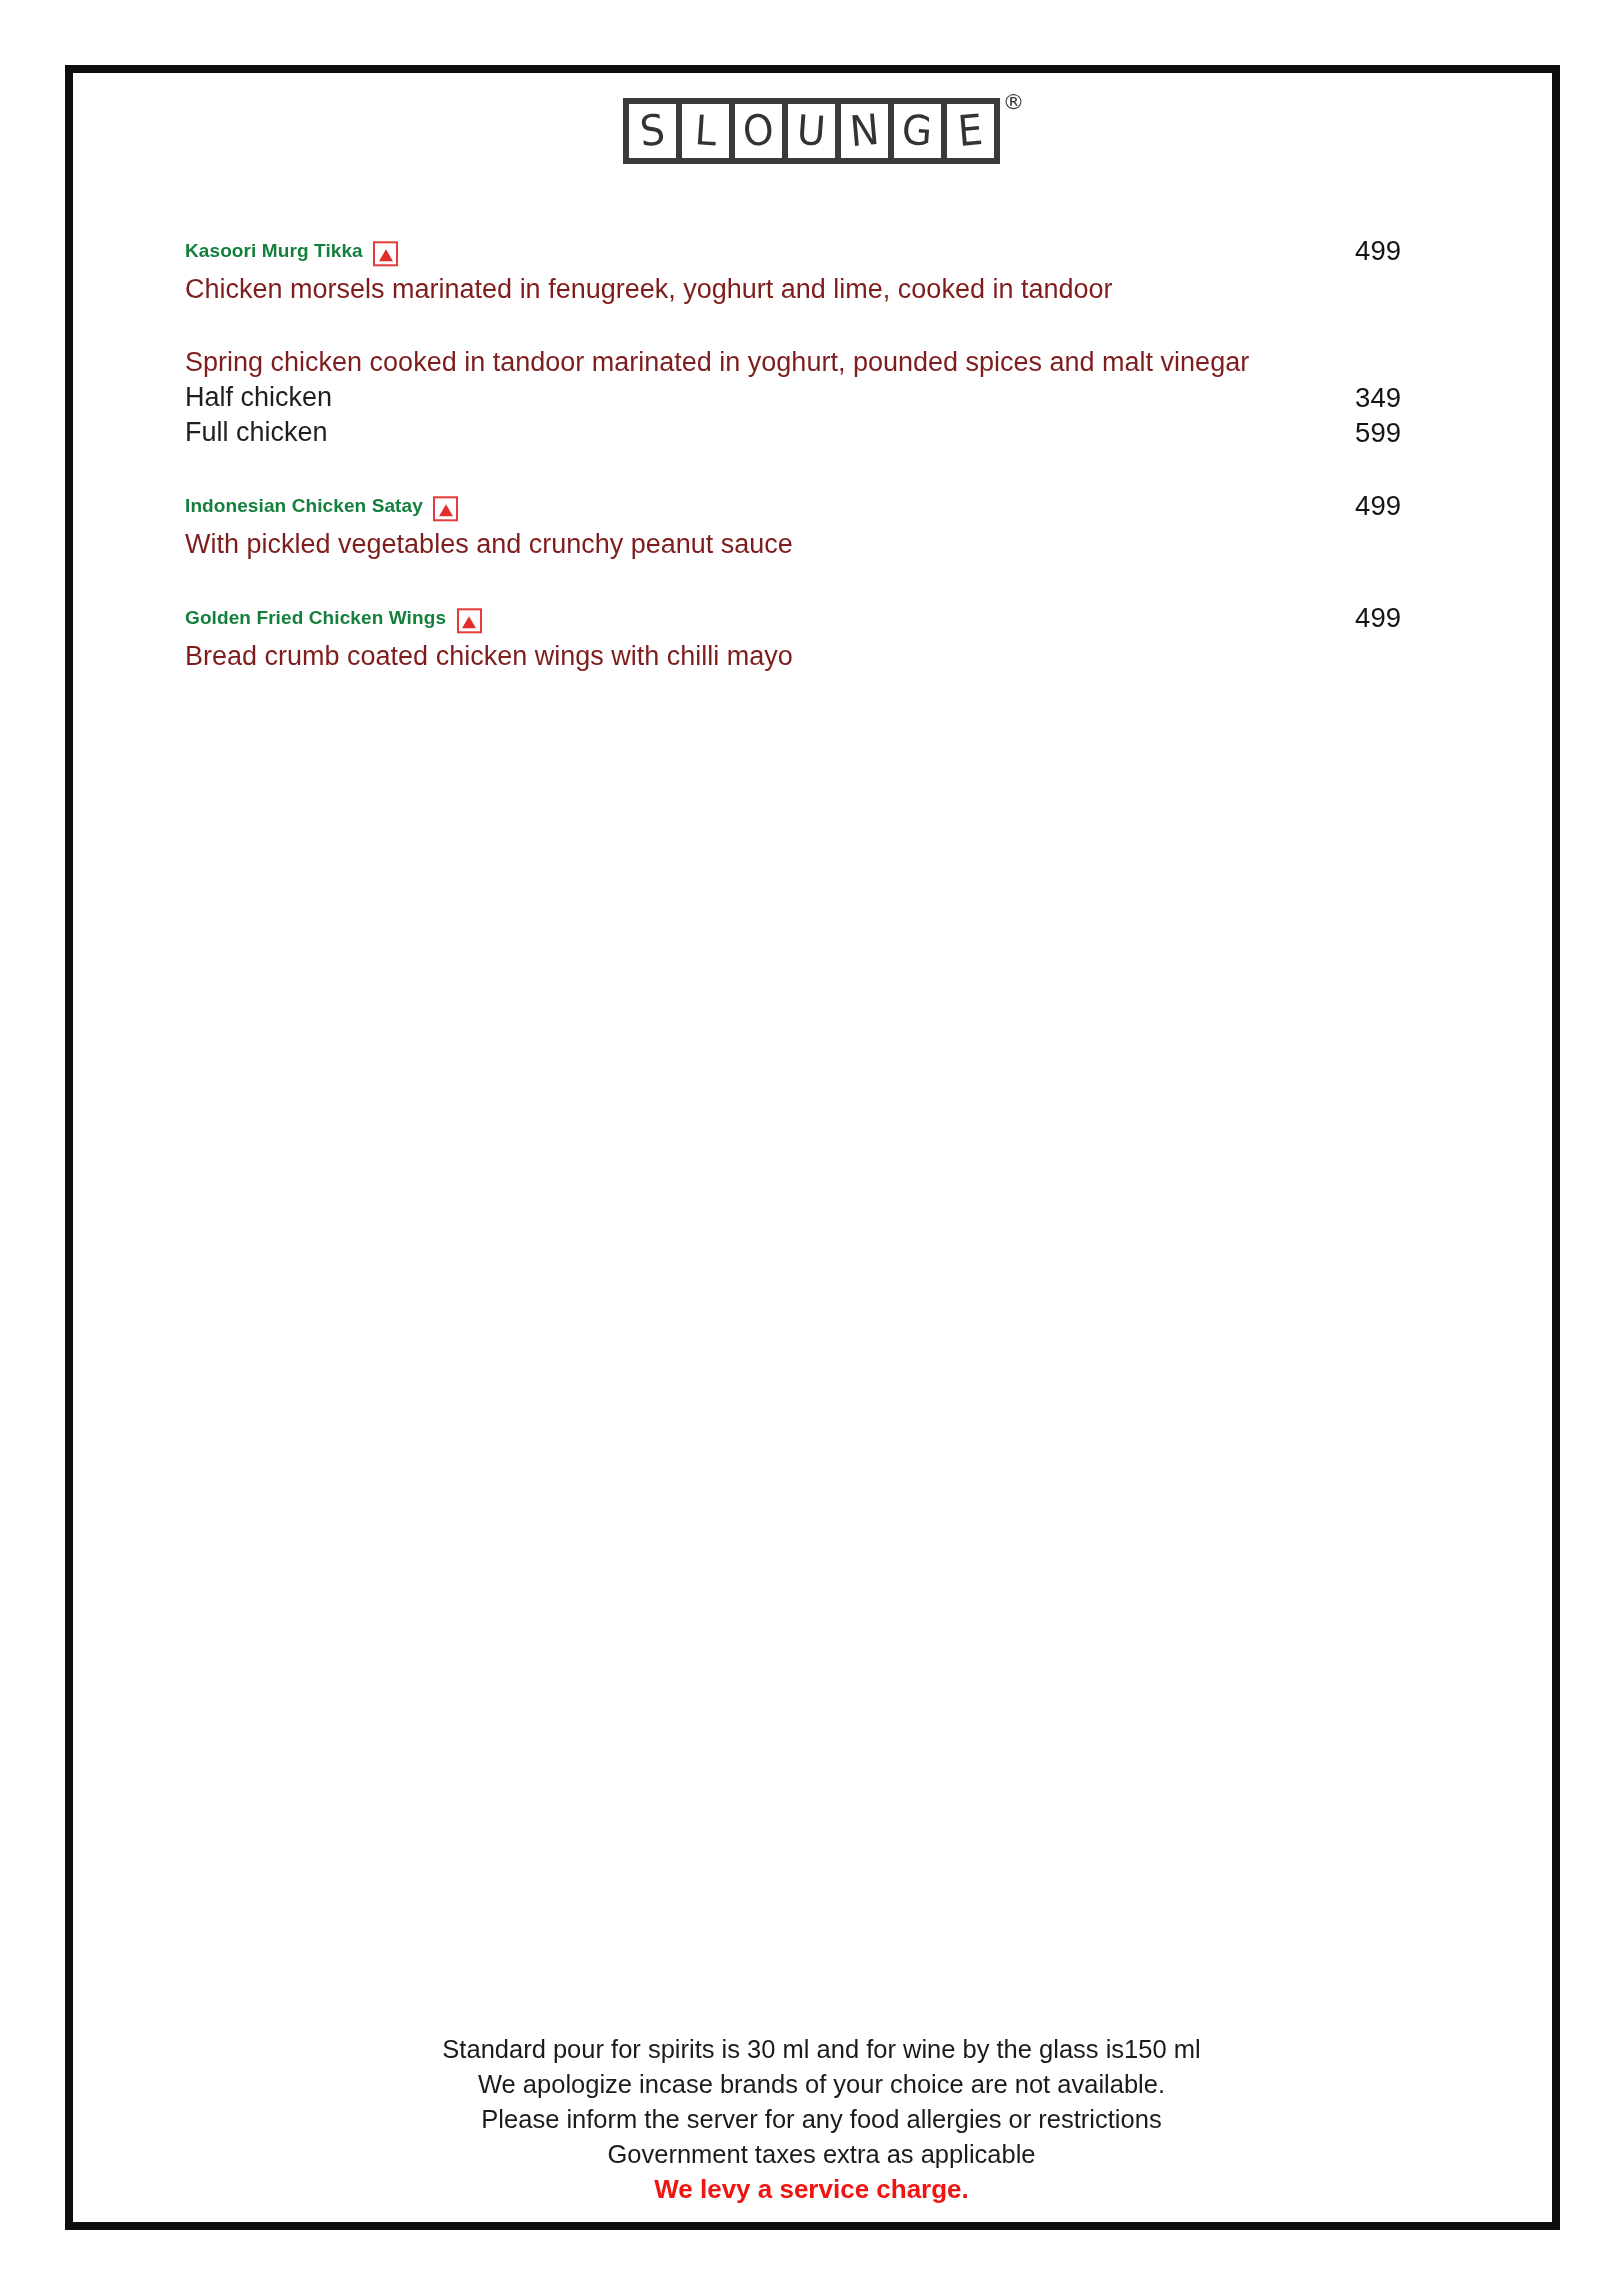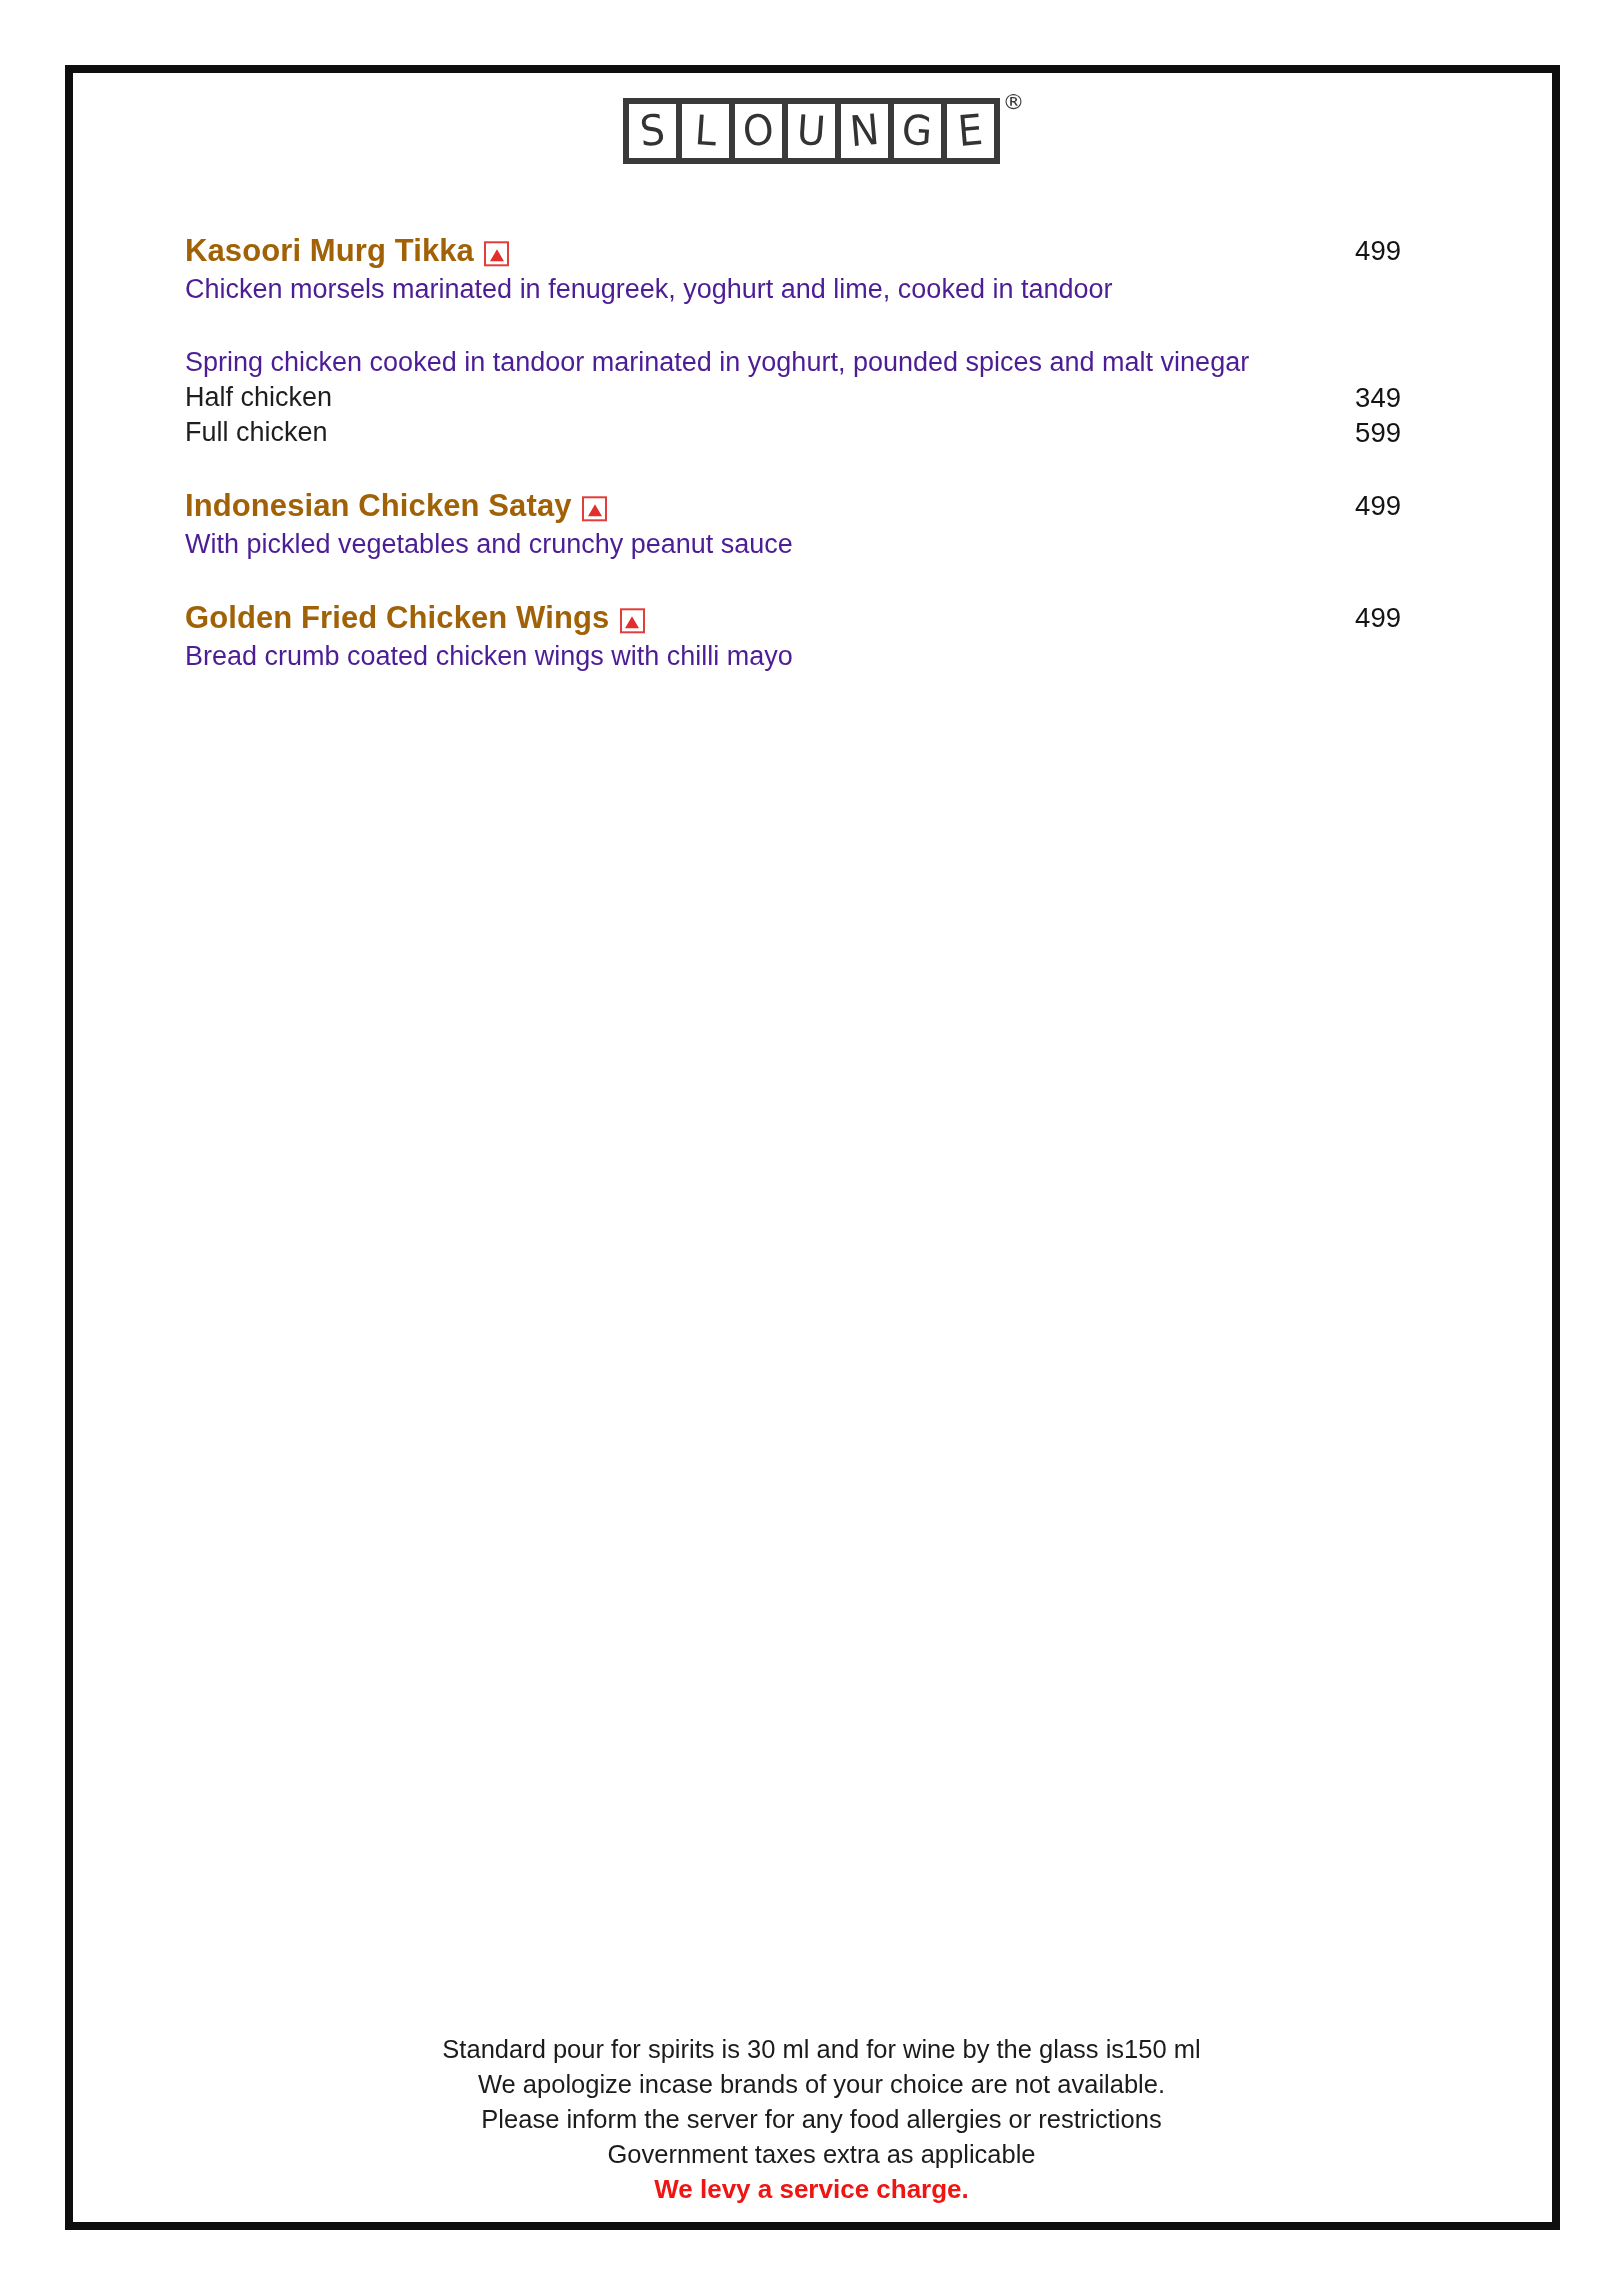--- a/index.html
+++ b/index.html
@@ -53,23 +53,23 @@
   .menu {
     position:absolute;
     left:185px; top:233px;
     width:1216px;
   }
   .item { margin-bottom:38px; }
   .row {
     display:flex; align-items:center;
     line-height:35px;
   }
-  .name  { font-size:31px; font-weight:700; color:#a16207; letter-spacing:0.1px; }
+  .name  { font-size:19px; font-weight:700; color:#15803d; letter-spacing:0.1px; }
   .price { font-size:27.5px; font-weight:400; color:#141414; margin-left:auto; }
-  .desc  { font-size:27px; font-weight:400; color:#4c1d95; line-height:35px; margin-top:3.9px; }
+  .desc  { font-size:27px; font-weight:400; color:#7f1d1d; line-height:35px; margin-top:3.9px; }
   .opt-label { font-size:27px; font-weight:400; color:#1e1e1e; }
 
   
   .nv {
     position:relative;
     display:inline-block;
     width:25px; height:25px;
     border:2.6px solid #e23d3b;
     background:#ffffff;
     margin-left:10.5px;

